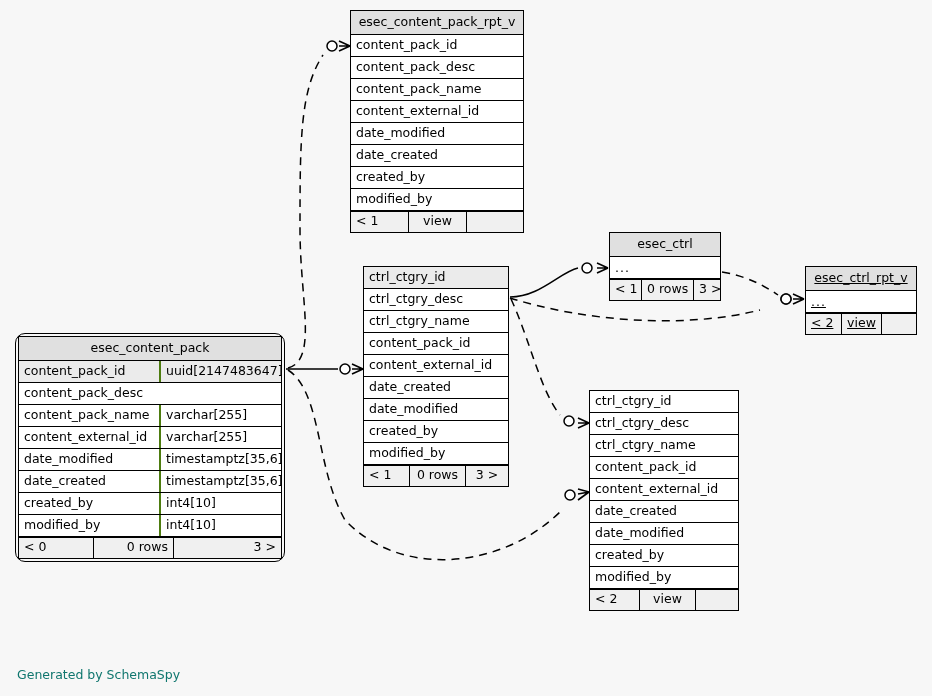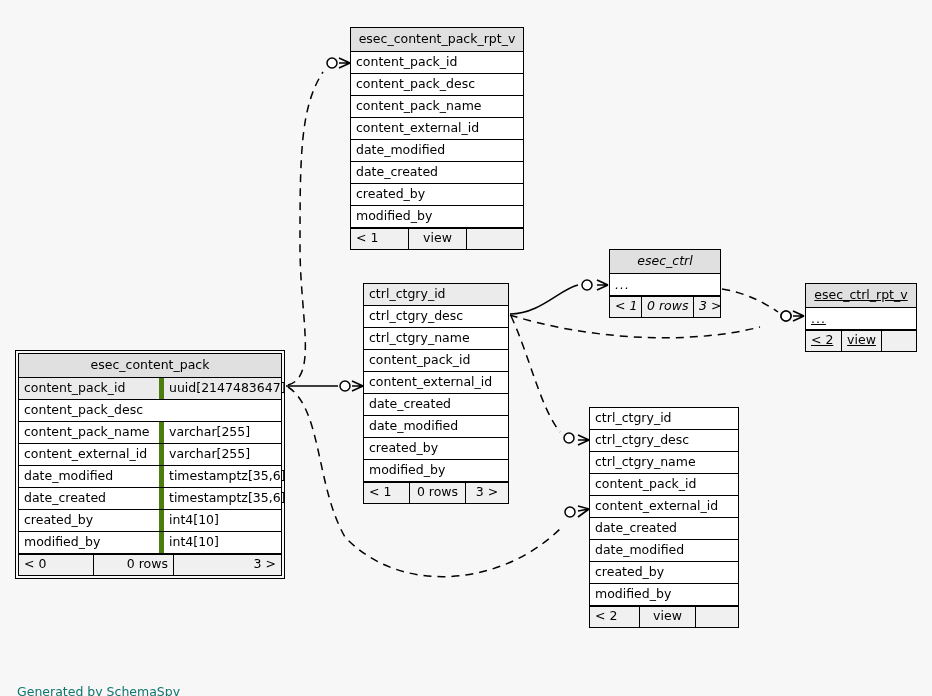--- a/index.html
+++ b/index.html
@@ -10,21 +10,21 @@
   body {
     width: 932px;
     height: 696px;
     background: #f7f7f7;
     font-family: "DejaVu Sans", sans-serif;
     position: relative;
     overflow: hidden;
   }
   #canvas {
     position: absolute;
-    left: 0; top: 17px;
+    left: 0; top: 0;
     width: 932px;
     height: 576px;
   }
   #edges {
     position: absolute;
     left: 0; top: 0;
     width: 932px;
     height: 696px;
     pointer-events: none;
     z-index: 1;
@@ -68,21 +68,21 @@
   .row .c1 {
     padding: 4px 6px 4px 5px;
     white-space: nowrap;
     box-sizing: border-box;
     flex: 1 1 auto;
   }
   .row .c2 {
     padding: 4px 5px 4px 5px;
     white-space: nowrap;
     box-sizing: border-box;
-    border-left: 5px solid #4d7c0f;
+    border-left: 2px solid #4d7c0f;
   }
   .row.pk { background: #ebebeb; }
   .row.ellipsis .c1 {
     color: #000000;
     letter-spacing: 1px;
     padding-top: 5px;
   }
   .foot {
     display: flex;
     background: #f0f0f0;
@@ -97,25 +97,25 @@
     white-space: nowrap;
     border-right: 1px solid #000000;
   }
   .foot div:last-child { border-right: none; }
   .foot .fl { text-align: left; }
   .foot .fc { text-align: center; }
   .foot .fr { text-align: right; }
 
   
   #t_cp_rpt_v { left: 350px; top: 10px;  width: 174px; }
-  #t_ctrl     { left: 609px; top: 232px; width: 112px; font-style: italic; }
+  #t_ctrl     { left: 609px; top: 232px; width: 112px; }
   #t_ctrl_rpt { left: 805px; top: 266px; width: 112px; text-decoration: underline; }
   #t_ctgry    { left: 363px; top: 266px; width: 146px; }
   #t_ctgry_rpt{ left: 589px; top: 390px; width: 150px; }
-  #t_cpack    { left: 15px;  top: 333px; width: 270px; }
+  #t_cpack    { left: 15px;  top: 333px; width: 270px; border-radius: 10px; }
 
   #t_cpack .row .c1 { width: 140px; flex: 0 0 140px; }
   #t_cpack .foot .f0 { width: 75px; }
   #t_cpack .foot .f1 { width: 80px; text-align: right; }
   #t_cpack .foot .f2 { flex: 1 1 auto; text-align: right; }
 
   #t_cp_rpt_v .foot .f0 { width: 58px; }
   #t_cp_rpt_v .foot .f1 { width: 58px; text-align: center; }
   #t_cp_rpt_v .foot .f2 { flex: 1 1 auto; }
 

